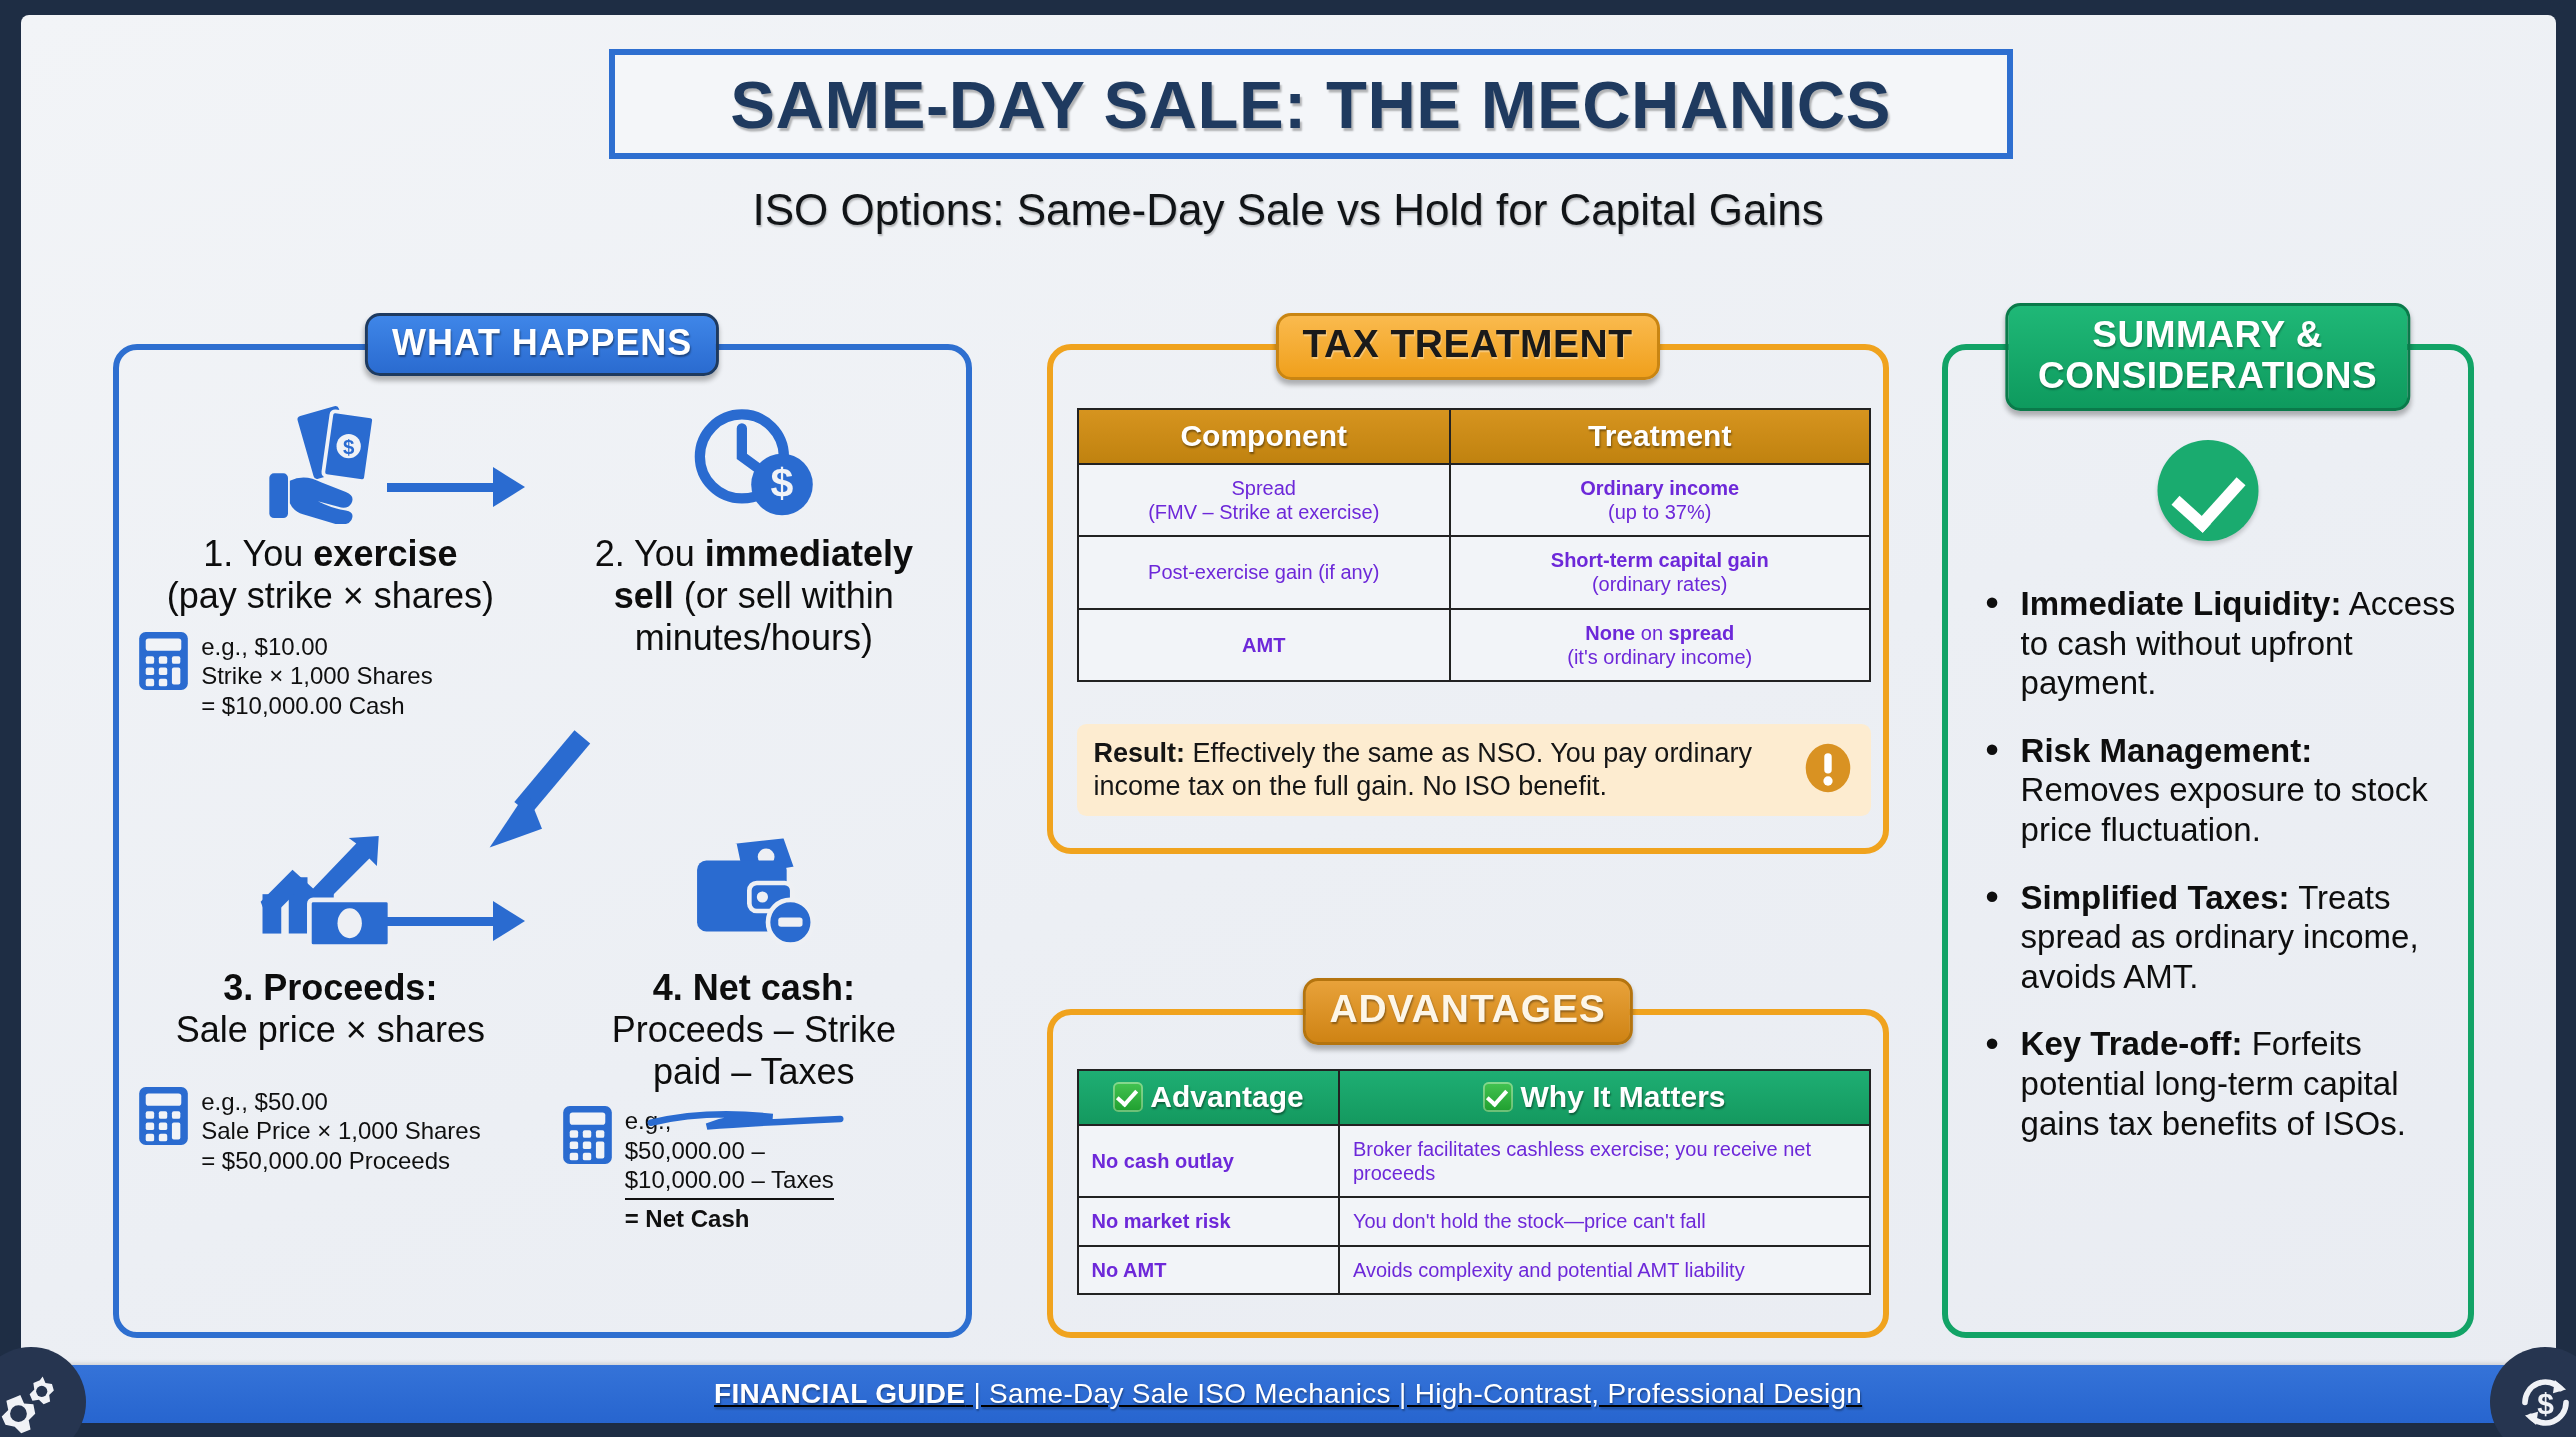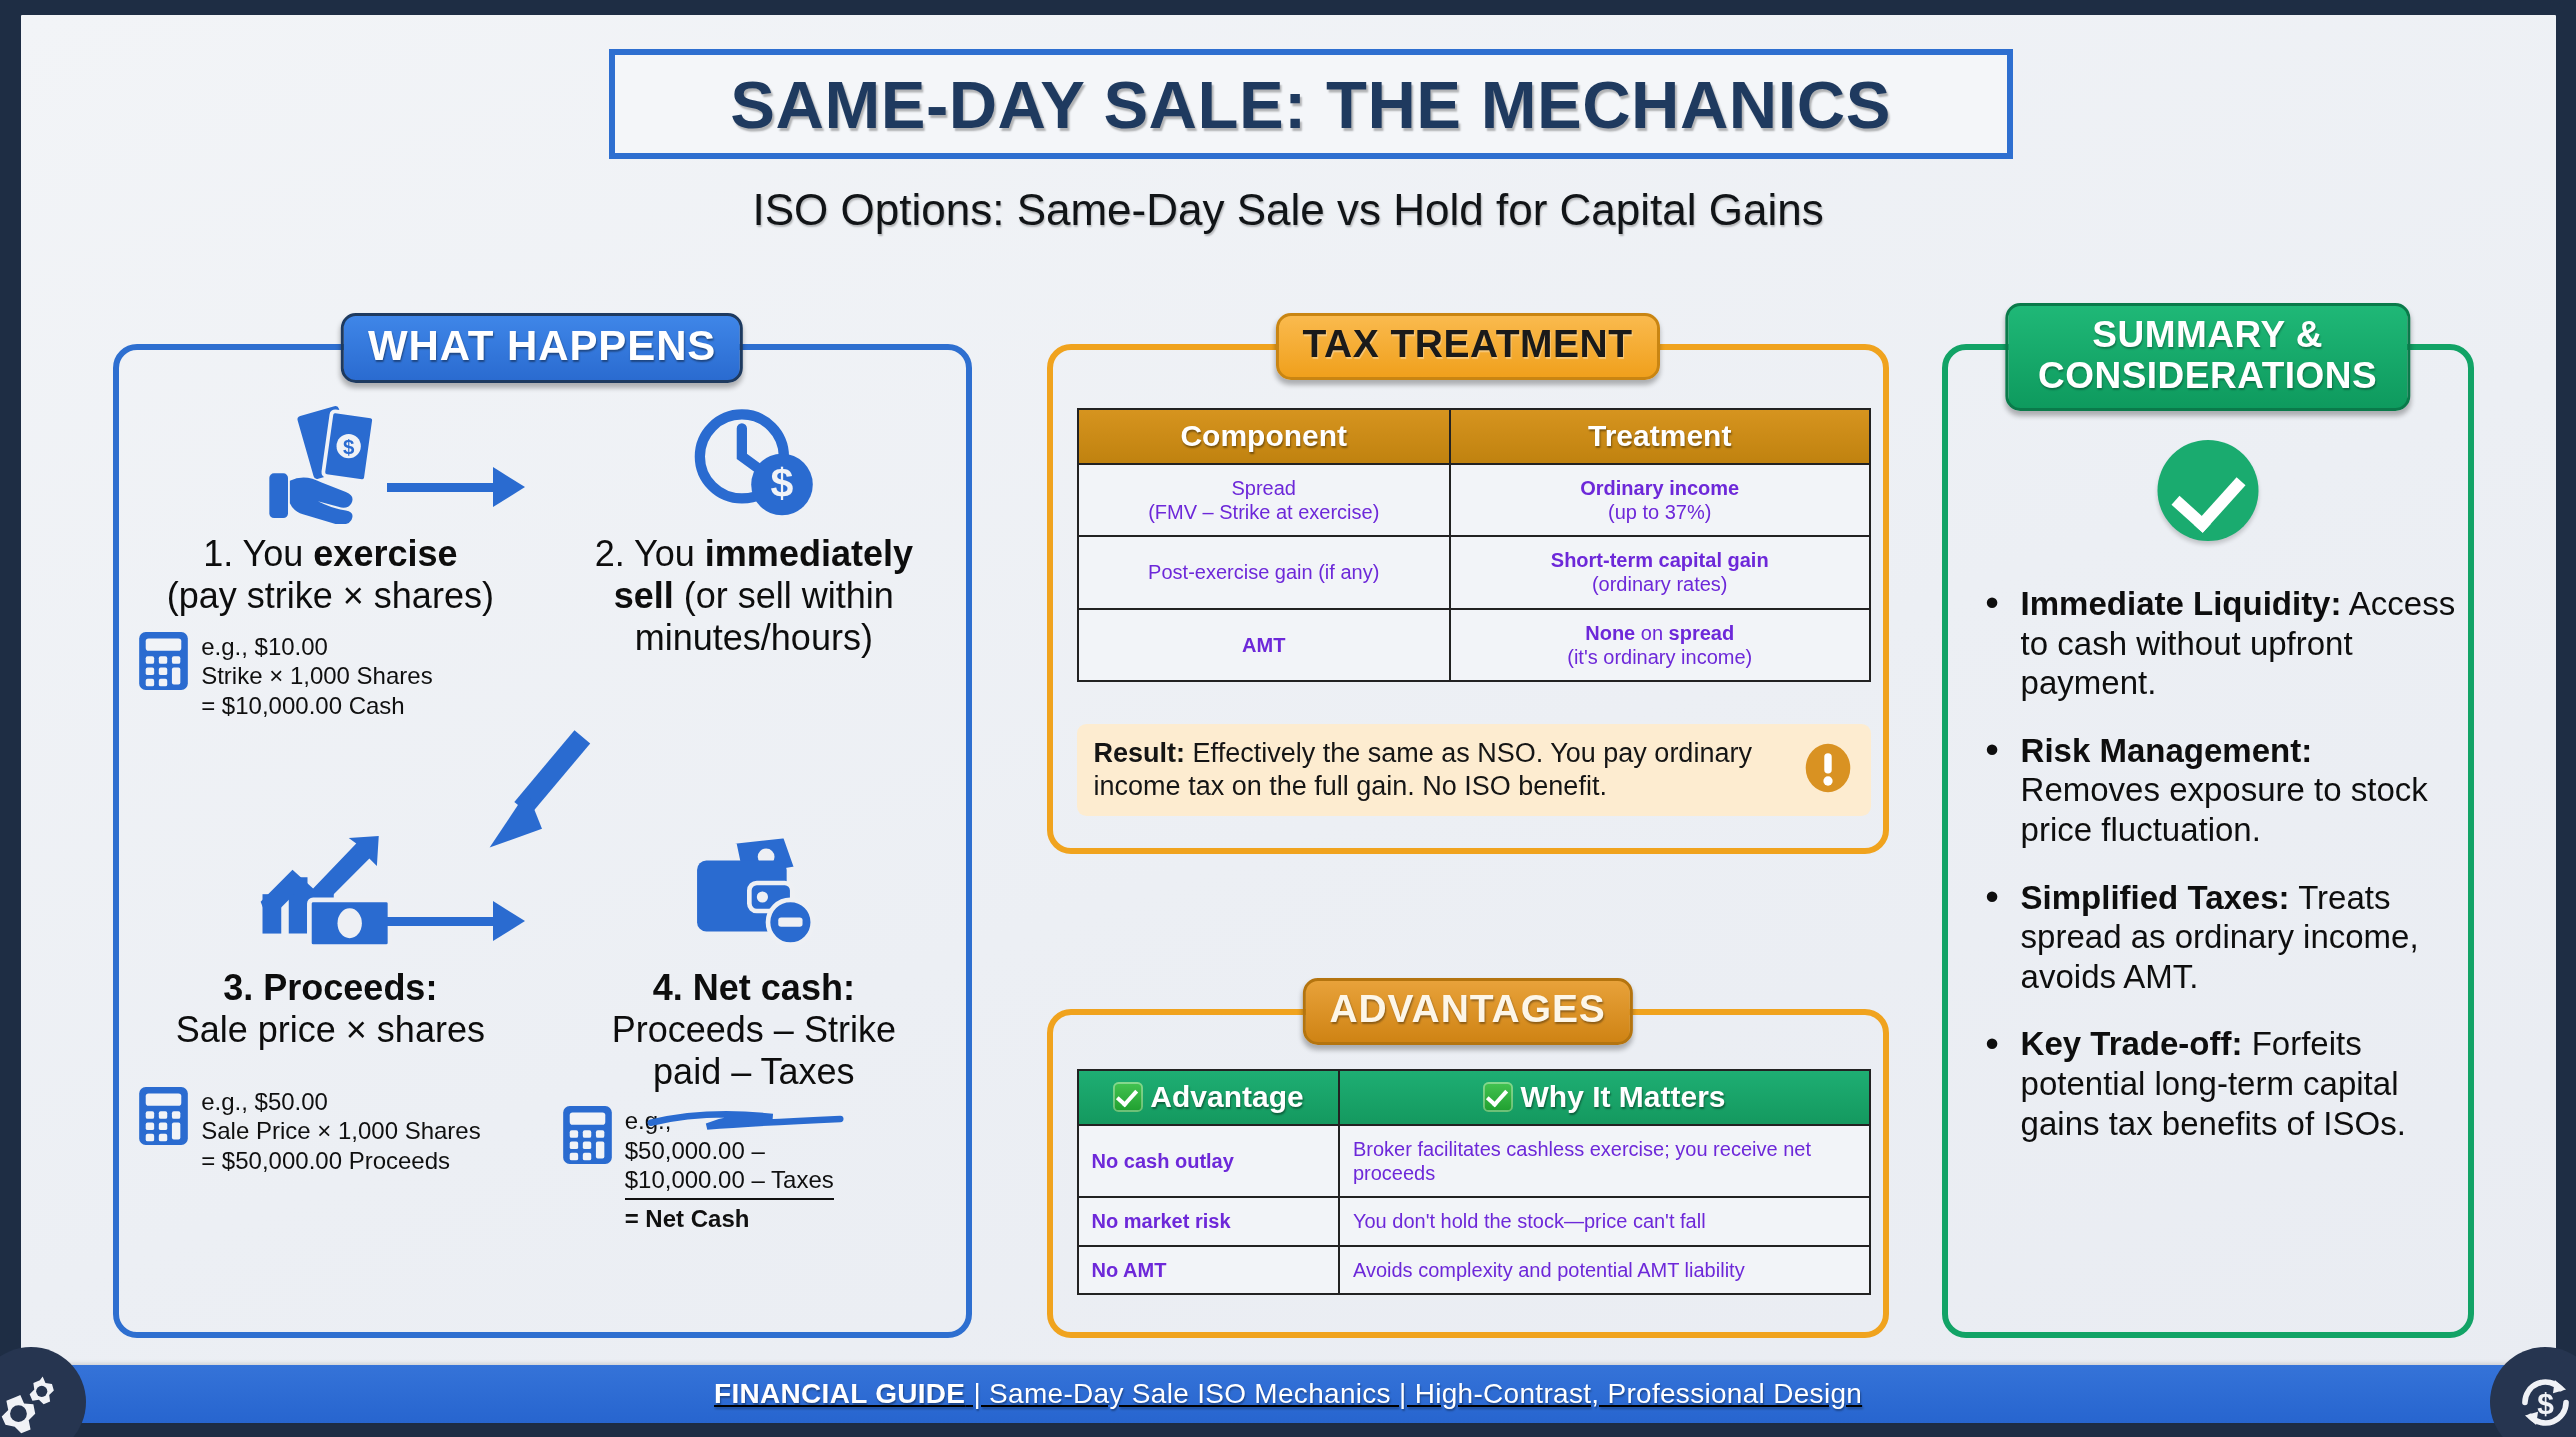--- a/index.html
+++ b/index.html
@@ -13,21 +13,21 @@
     position: relative;
     width: 2576px; height: 1438px;
     background: #1e2d44;
   }
   
   #canvas {
     position: absolute;
     left: 20.6px; top: 15px;
     width: 2535px; height: 1408px;
     background: linear-gradient(160deg,#f2f4f7 0%, #eceff4 55%, #e9ecf2 100%);
-    border-radius: 1px;
+    border-radius: 8px;
     overflow: hidden;
   }
 
   
   #title-frame {
     position: absolute; left: 588px; top: 34px;
     width: 1404px; height: 110px;
     border: 6.6px solid #2e6fd0;
     background: #f4f6f9;
     display: flex; align-items: center; justify-content: center;
@@ -62,21 +62,21 @@
     line-height: 1.05;
     z-index: 5;
     box-shadow: 0 4.7px 5.6px rgba(0,0,0,.28);
   }
 
   
   #panel-left { left: 92px; top: 329px; width: 859px; height: 994px; border: 6.6px solid #2e6fd0; }
   #badge-left {
     background: linear-gradient(180deg,#3f86e8 0%, #2a6bd0 100%);
     border: 3.7px solid #1e3a5f; color: #ffffff;
-    font-size: 42px; letter-spacing: 0.9px;
+    font-size: 36px; letter-spacing: 0.9px;
     text-shadow: 0.9px 1.9px 1.9px rgba(0,0,0,.4);
     top: -37px;
     text-align: center;
   }
 
   
   #panel-tax { left: 1026px; top: 329px; width: 842px; height: 510px; border: 6.6px solid #f0a31e; }
   #badge-tax {
     background: linear-gradient(180deg,#faba4e 0%, #f0a01c 100%);
     border: 3.7px solid #c98512; color: #1a1a1a;

